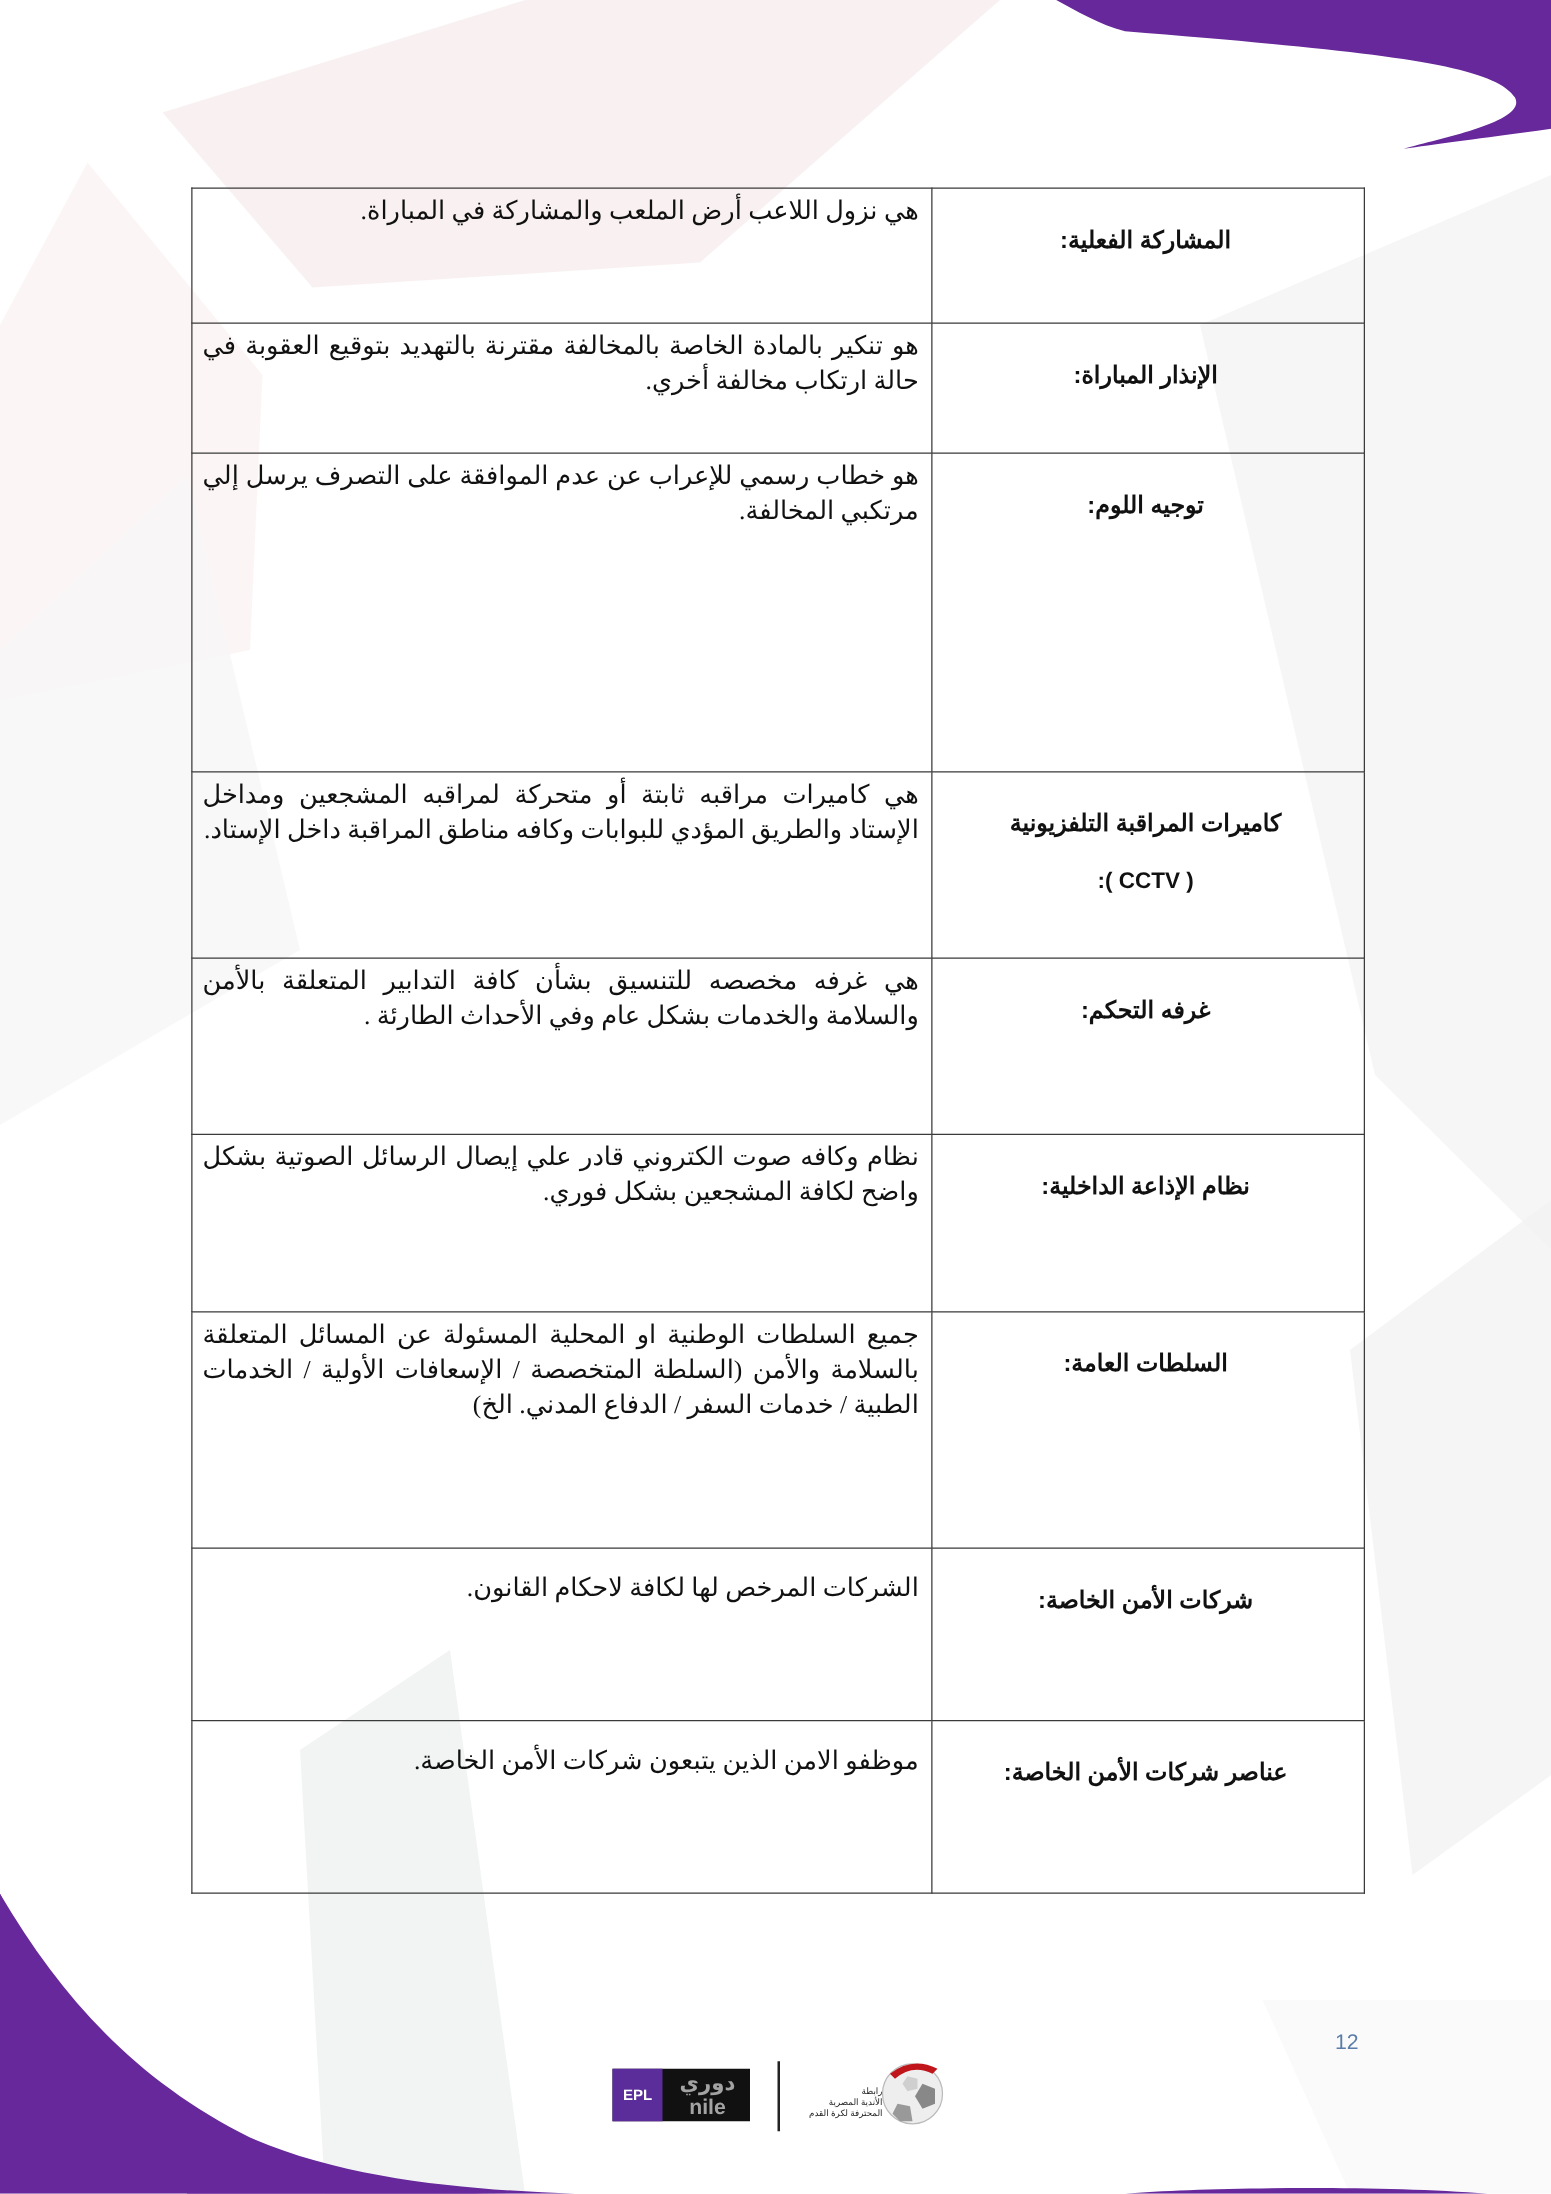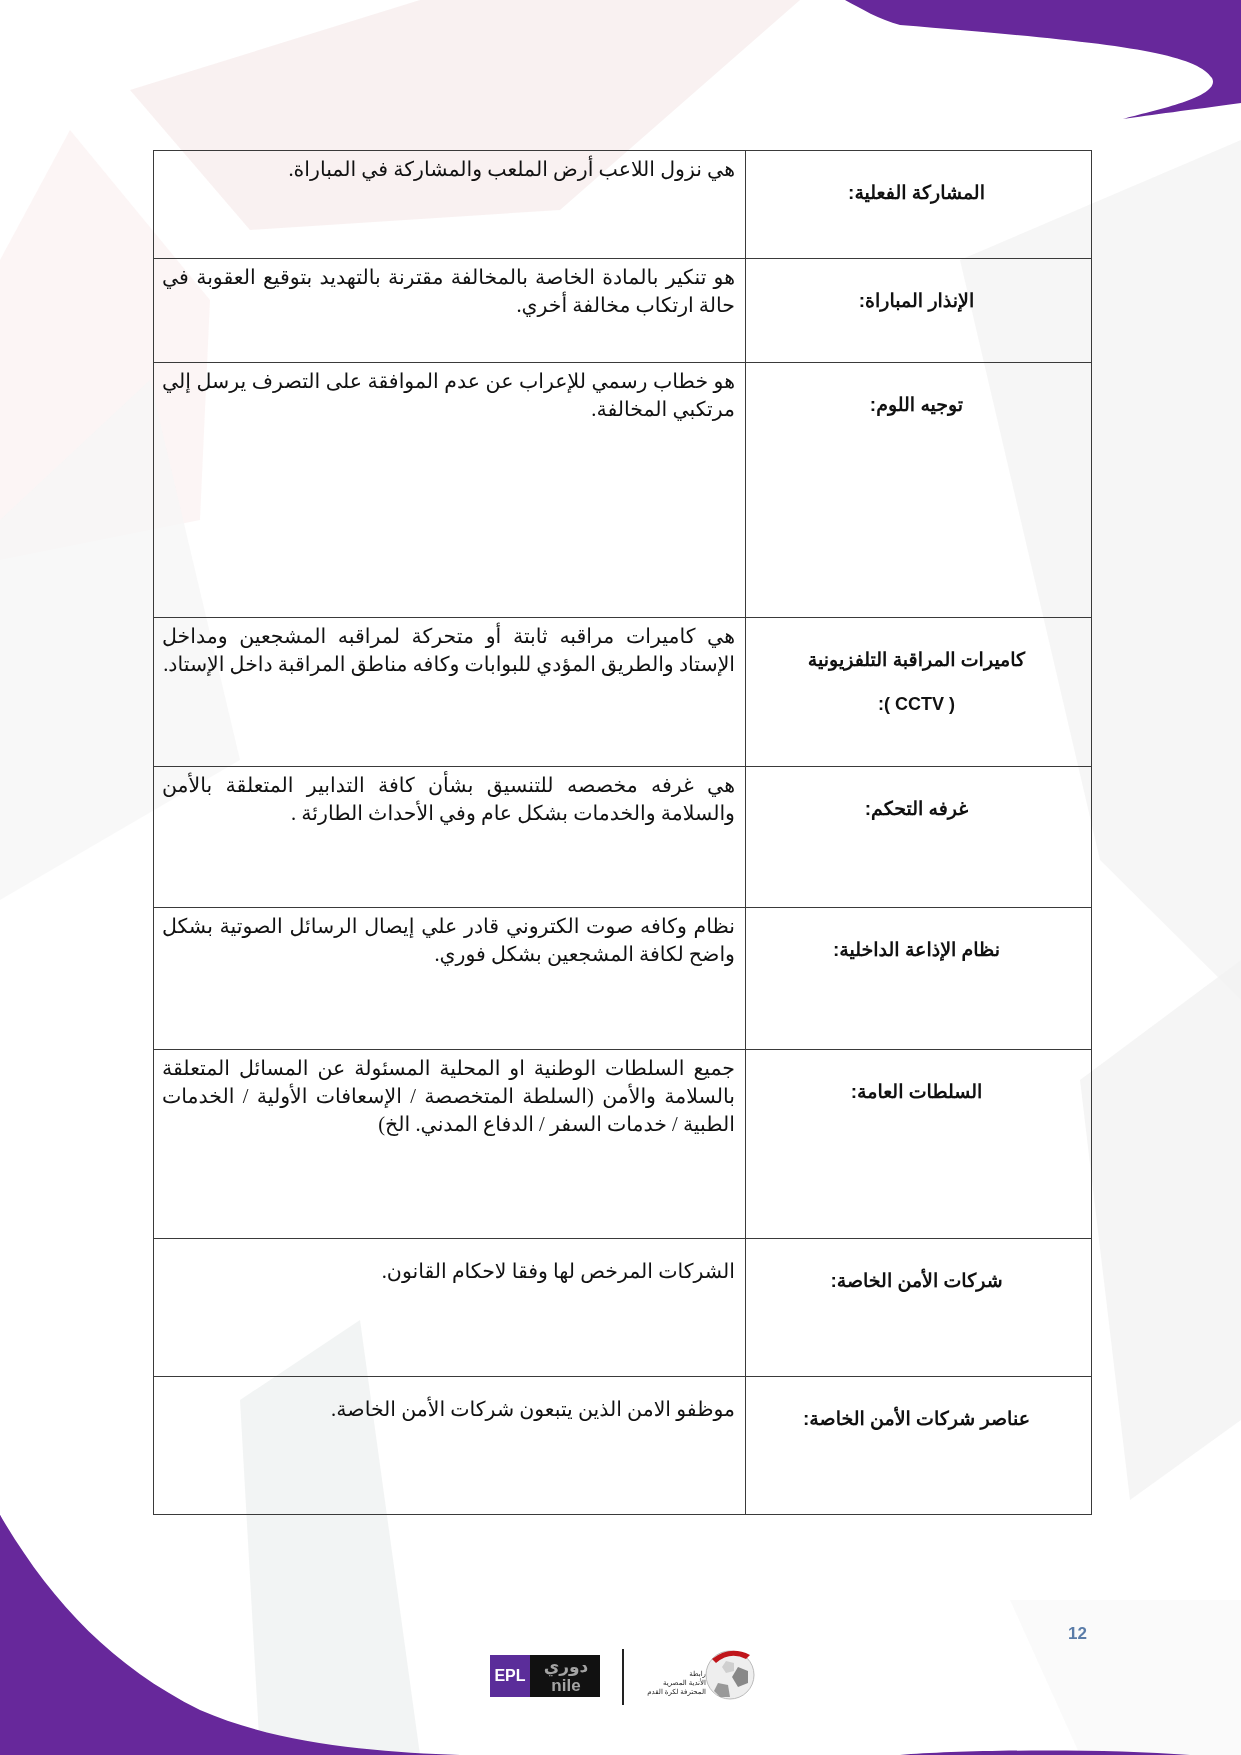--- a/index.html
+++ b/index.html
@@ -24,27 +24,27 @@
     font-size:19px; color:#111; text-align:center;
     padding:20px 12px 0 8px; line-height:44px;
   }
   .def {
     font-family:"Liberation Serif", "DejaVu Serif", serif;
     font-size:20.5px; color:#111; text-align:justify; text-align-last:right;
     padding:4px 10px 0 8px; line-height:28px;
   }
   .page-number {
     position:absolute; left:1068px; top:1624px; font-size:17px; color:#5a7ca8;
-    font-family:"Liberation Sans", sans-serif; z-index:2;font-weight:bold;
+    font-family:"Liberation Sans", sans-serif; z-index:2;
   }
   .footer-logos { position:absolute; left:480px; top:1645px; width:280px; height:62px; z-index:2; }
   .epl-logo { position:absolute; left:10px; top:10px; width:110px; height:42px; background:#111; }
   .epl-badge {
     position:absolute; left:0; top:0; width:40px; height:42px; background:#5b2d9a;
-    color:#fff; font-weight:bold; font-size:16px; line-height:42px; text-align:center;
+    color:#fff; font-weight:bold; font-size:12px; line-height:42px; text-align:center;
   }
   .epl-word {
     position:absolute; left:44px; top:2px; color:#a3a3a3; font-weight:bold; font-size:17px; line-height:19px;
     text-align:center; width:64px;
   }
   .logo-divider { position:absolute; left:142px; top:4px; width:2px; height:56px; background:#222; }
   .league-logo { position:absolute; left:160px; top:0; width:120px; height:62px; }
   .league-text {
     position:absolute; left:0; top:24px; width:66px; font-size:7px; line-height:9px;
     color:#222; text-align:right; direction:rtl;
@@ -129,21 +129,21 @@
         </td>
     <td class="def-cell">
           <div class="def">جميع السلطات الوطنية او المحلية المسئولة عن المسائل المتعلقة بالسلامة والأمن (السلطة المتخصصة / الإسعافات الأولية / الخدمات الطبية / خدمات السفر / الدفاع المدني. الخ)</div>
         </td>
   </tr>
   <tr style="height:138px;">
     <td class="term-cell">
           <div class="term">شركات الأمن الخاصة:</div>
         </td>
     <td class="def-cell">
-          <div class="def" style="padding-top:18px;">الشركات المرخص لها وفقا لاحكام القانون.</div>
+          <div class="def" style="padding-top:18px;">الشركات المرخص لها لكافة لاحكام القانون.</div>
         </td>
   </tr>
   <tr style="height:138px;">
     <td class="term-cell">
           <div class="term">عناصر شركات الأمن الخاصة:</div>
         </td>
     <td class="def-cell">
           <div class="def" style="padding-top:18px;">موظفو الامن الذين يتبعون شركات الأمن الخاصة.</div>
         </td>
   </tr>

